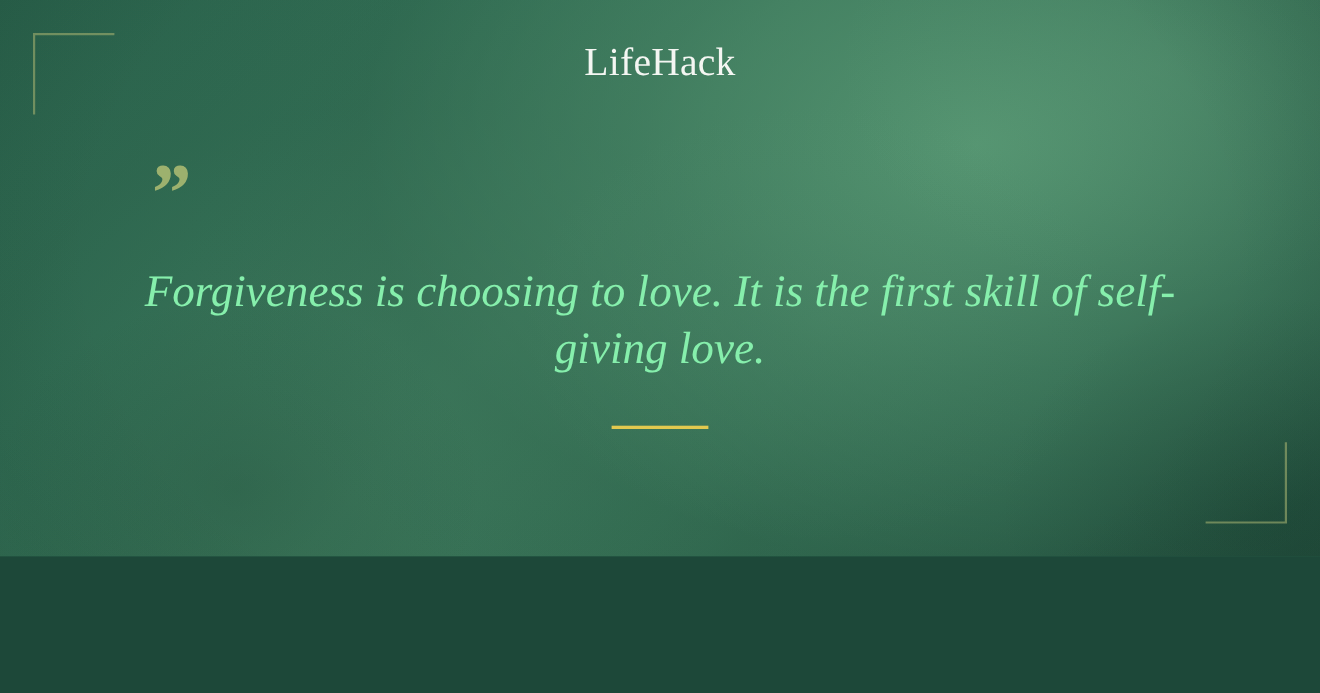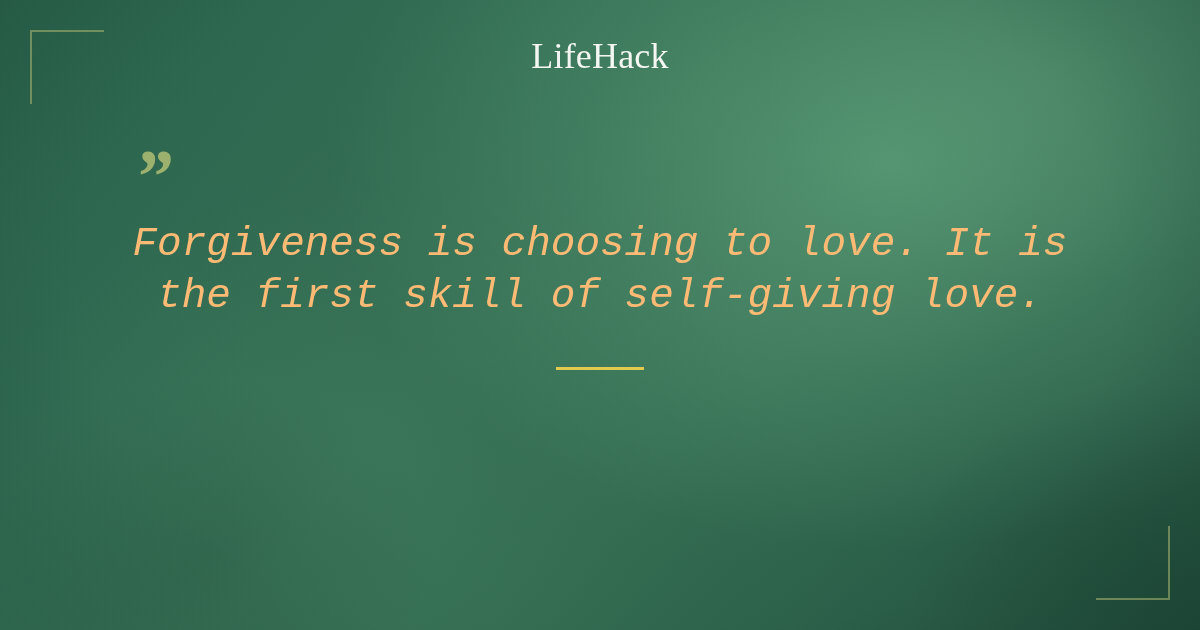--- a/index.html
+++ b/index.html
@@ -4,21 +4,21 @@
 <style>
   html, body {
     margin: 0;
     padding: 0;
     background: #1d4839;
   }
 
   .card {
     position: relative;
     width: 1200px;
-    height: 630px;
+    height: 506px;
     overflow: hidden;
     background-color: #2a6049;
     font-family: "Liberation Sans", sans-serif;
     -webkit-font-smoothing: antialiased;
   }
 
   
   .bg-base {
     position: absolute;
     inset: 0;
@@ -111,26 +111,26 @@
     font-style: italic;
     font-weight: 700;
     line-height: 0.7;
     color: rgba(163,181,112,0.95);
     height: 56px;
     padding-left: 34px;
     user-select: none;
   }
 
   .quote-text {
-    margin-top: 12px;
-    font-family: Liberation Mono, monospace;
+    margin-top: 32px;
+    font-family: Liberation Serif, serif;
     font-style: italic;
     font-size: 41px;
     line-height: 1.28;
-    color: #fdba74;
+    color: #86efac;
     text-align: center;
     padding: 0 4px;
   }
 
   .divider {
     width: 88px;
     height: 3px;
     background: #e2c94f;
     margin: 44px auto 0;
     border: 0;

